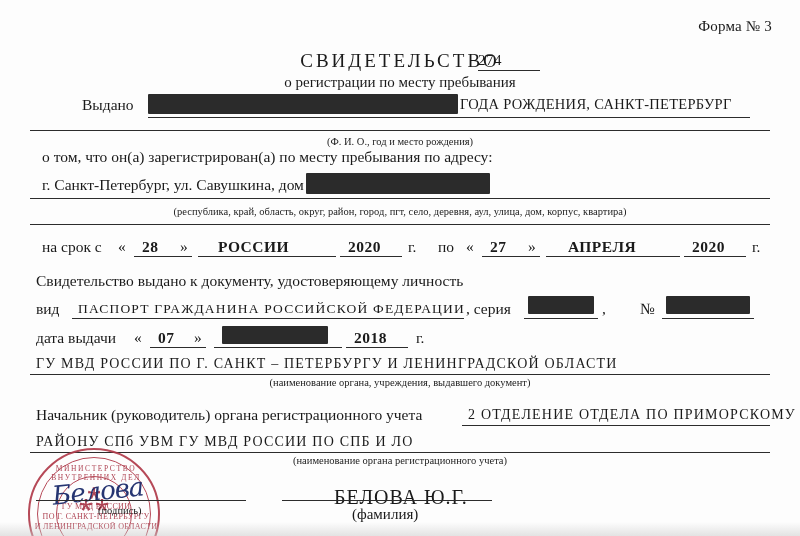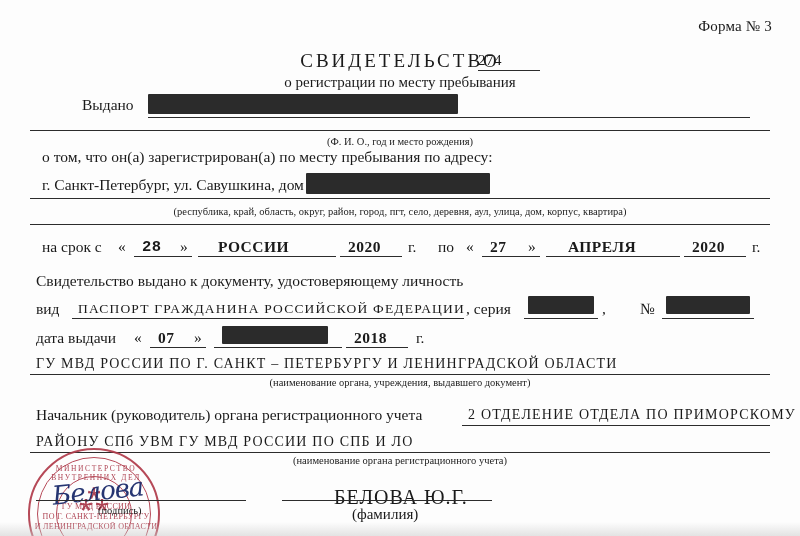--- a/index.html
+++ b/index.html
@@ -198,36 +198,37 @@
   <div class="form-no">Форма № 3</div>
 
   <div class="title">СВИДЕТЕЛЬСТВО</div>
   <div class="cert-number">274</div>
   <div class="rule" style="left:478px; top:70px; width:62px;"></div>
 
   <div class="subtitle">о регистрации по месту пребывания</div>
 
   <div class="row" style="left:82px; top:96px;">Выдано</div>
   <div class="redact" style="left:148px; top:94px; width:310px; height:20px;"></div>
+  <div class="row" style="left:460px; top:96px; font-size:14.5px; letter-spacing:0.3px;">ГОДА РОЖДЕНИЯ, САНКТ-ПЕТЕРБУРГ</div>
   <div class="rule" style="left:148px; top:117px; width:602px;"></div>
   <div class="caption" style="top:136px;">(Ф. И. О., год и место рождения)</div>
 
   <div class="rule" style="left:30px; top:130px; width:740px;"></div>
 
   <div class="row" style="left:42px; top:148px;">о том, что он(а) зарегистрирован(а) по месту пребывания по адресу:</div>
 
   <div class="row" style="left:42px; top:176px;">г. Санкт-Петербург, ул. Савушкина, дом</div>
   <div class="redact" style="left:306px; top:173px; width:184px; height:21px;"></div>
   <div class="rule" style="left:30px; top:198px; width:740px;"></div>
   <div class="caption" style="top:206px;">(республика, край, область, округ, район, город, пгт, село, деревня, аул, улица, дом, корпус, квартира)</div>
   <div class="rule" style="left:30px; top:224px; width:740px;"></div>
 
   <div class="row" style="left:42px; top:238px;">на срок с</div>
   <div class="row" style="left:118px; top:238px;">«</div>
-  <div class="row bold-val" style="left:142px; top:238px;font-family:Liberation Mono, monospace;">28</div>
+  <div class="row bold-val" style="left:142px; top:238px;">28</div>
   <div class="row" style="left:180px; top:238px;">»</div>
   <div class="rule" style="left:134px; top:256px; width:58px;"></div>
   <div class="row bold-val" style="left:218px; top:238px;">РОССИИ</div>
   <div class="rule" style="left:198px; top:256px; width:138px;"></div>
   <div class="row bold-val" style="left:348px; top:238px;">2020</div>
   <div class="rule" style="left:340px; top:256px; width:62px;"></div>
   <div class="row" style="left:408px; top:238px;">г.</div>
   <div class="row" style="left:438px; top:238px;">по</div>
   <div class="row" style="left:466px; top:238px;">«</div>
   <div class="row bold-val" style="left:490px; top:238px;">27</div>

